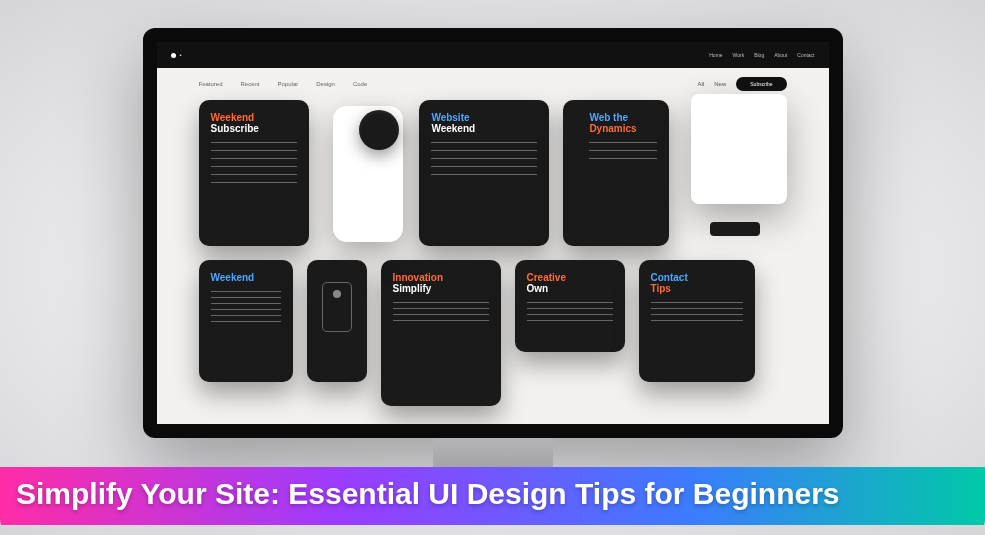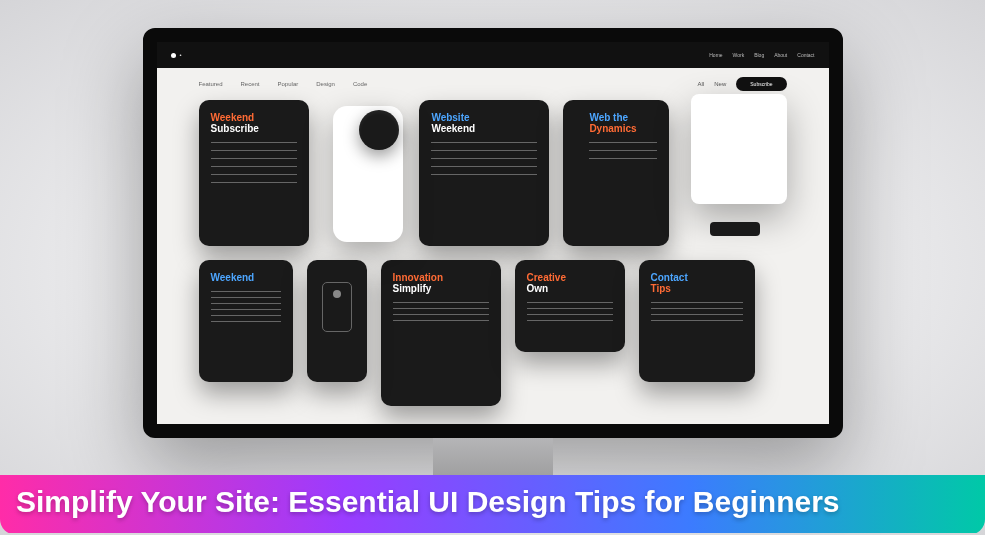--- a/index.html
+++ b/index.html
@@ -146,21 +146,21 @@
 .card-g-dot { position:absolute; top:30px; left:50%; transform:translateX(-50%); width:8px; height:8px; border-radius:50%; background:#888; }
 .card-h { width: 120px; height: 146px; }
 .card-i { width: 110px; height: 92px; }
 .card-j { width: 116px; height: 122px; }
 
 .row2 { align-items: flex-start; }
 
 
 .caption {
   position: absolute;
-  left: 0; right: 0; bottom: 2px;
+  left: 0; right: 0; bottom: 10px;
   padding: 10px 16px 14px;
   background: linear-gradient(90deg, #ff2ca8 0%, #9a3cff 35%, #3c7bff 70%, #00c9a7 100%);
 }
 .caption-text {
   color: #fff;
   font-size: 30px;
   font-weight: 700;
   line-height: 1.15;
   text-shadow: 0 2px 4px rgba(0,0,0,0.25);
 }

